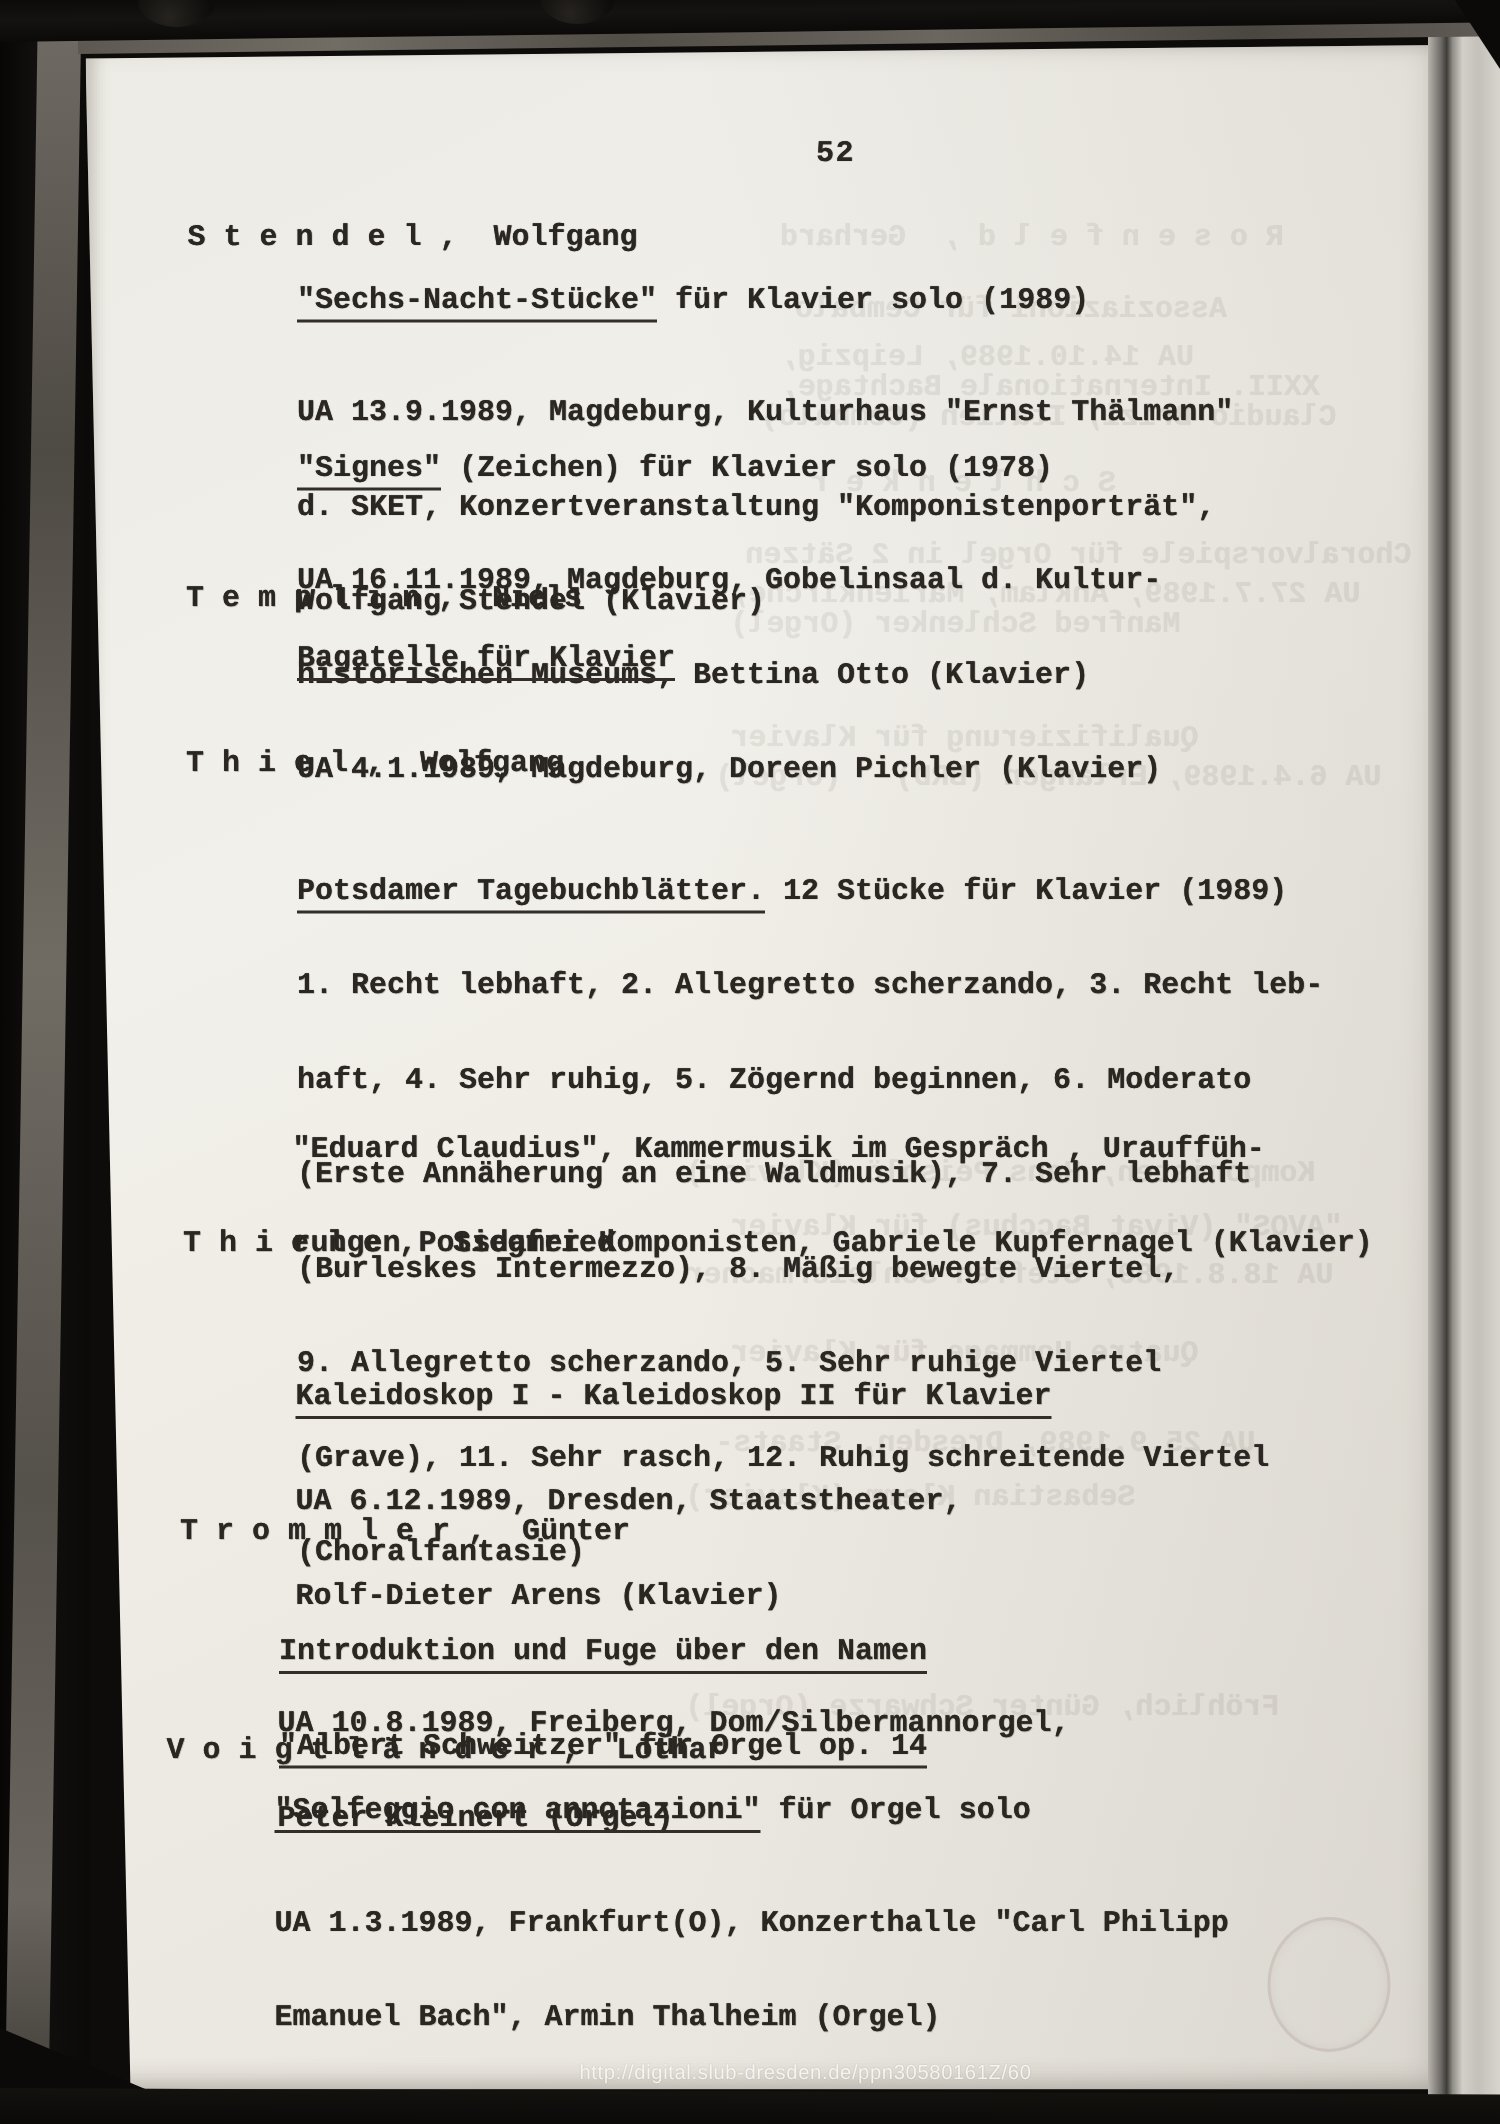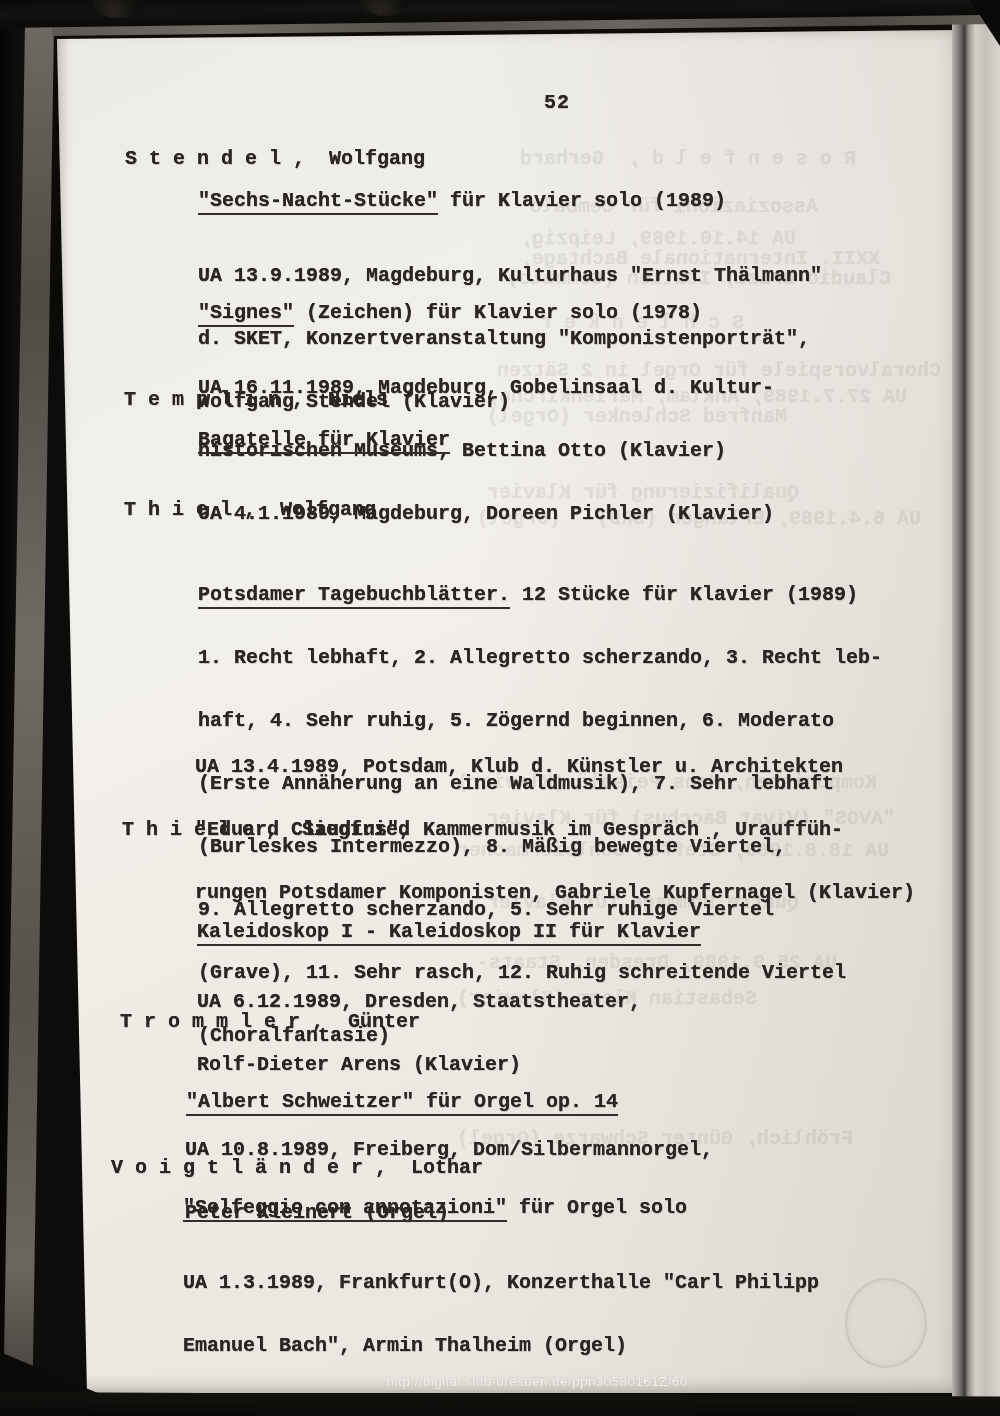--- a/index.html
+++ b/index.html
@@ -143,35 +143,35 @@
       <div><span class="ul">Potsdamer Tagebuchblätter.</span><span> 12 Stücke für Klavier (1989)</span></div>
       <div>1. Recht lebhaft, 2. Allegretto scherzando, 3. Recht leb-</div>
       <div>haft, 4. Sehr ruhig, 5. Zögernd beginnen, 6. Moderato</div>
       <div>(Erste Annäherung an eine Waldmusik), 7. Sehr lebhaft</div>
       <div>(Burleskes Intermezzo), 8. Mäßig bewegte Viertel,</div>
       <div>9. Allegretto scherzando, 5. Sehr ruhige Viertel</div>
       <div>(Grave), 11. Sehr rasch, 12. Ruhig schreitende Viertel</div>
       <div>(Choralfantasie)</div>
     </div>
     <div class="tw" style="top:684px;left:138px">
-      <div>UA 13.4.1989, Potsdam, Klub d. Künstler u. Architekten</div>
       <div>"Eduard Claudius", Kammermusik im Gespräch , Urauffüh-</div>
       <div>rungen Potsdamer Komponisten, Gabriele Kupfernagel (Klavier)</div>
     </div>
 
     <div class="tw" style="top:789px;left:65px">T h i e l e ,  Siegfried</div>
 
     <div class="tw" style="top:891px;left:140px"><span class="ul">Kaleidoskop I - Kaleidoskop II für Klavier</span></div>
     <div class="tw" style="top:919px;left:140px">
       <div>UA 6.12.1989, Dresden, Staatstheater,</div>
       <div>Rolf-Dieter Arens (Klavier)</div>
     </div>
 
     <div class="tw" style="top:981px;left:63px">T r o m m l e r ,  Günter</div>
     <div class="tw" style="top:1019px;left:129px">
+      <div><span class="ul">Introduktion und Fuge über den Namen</span></div>
       <div><span class="ul">"Albert Schweitzer" für Orgel op. 14</span></div>
     </div>
     <div class="tw" style="top:1067px;left:128px">
       <div>UA 10.8.1989, Freiberg, Dom/Silbermannorgel,</div>
       <div>Peter Kleinert (Orgel)</div>
     </div>
 
     <div class="tw" style="top:1127px;left:54px">V o i g t l ä n d e r ,  Lothar</div>
     <div class="tw" style="top:1167px;left:126px"><span class="ul">"Solfeggio con annotazioni"</span><span> für Orgel solo</span></div>
     <div class="tw" style="top:1200px;left:126px">

